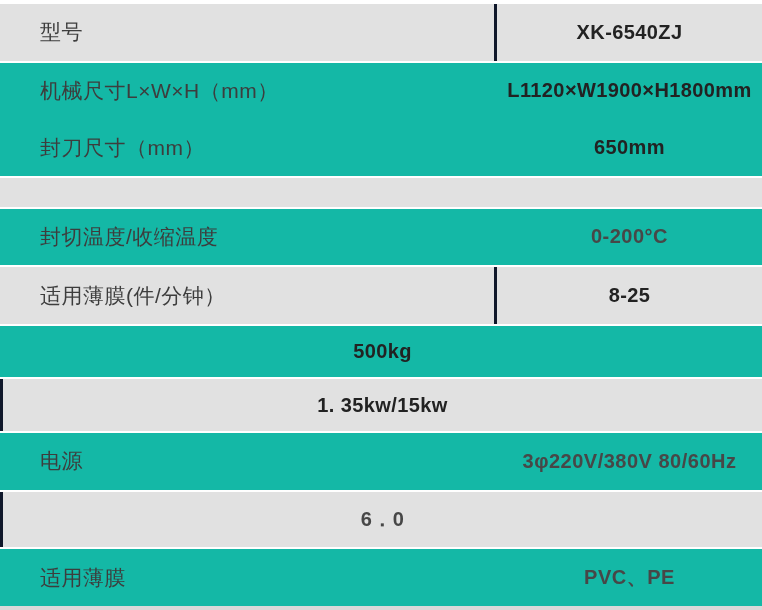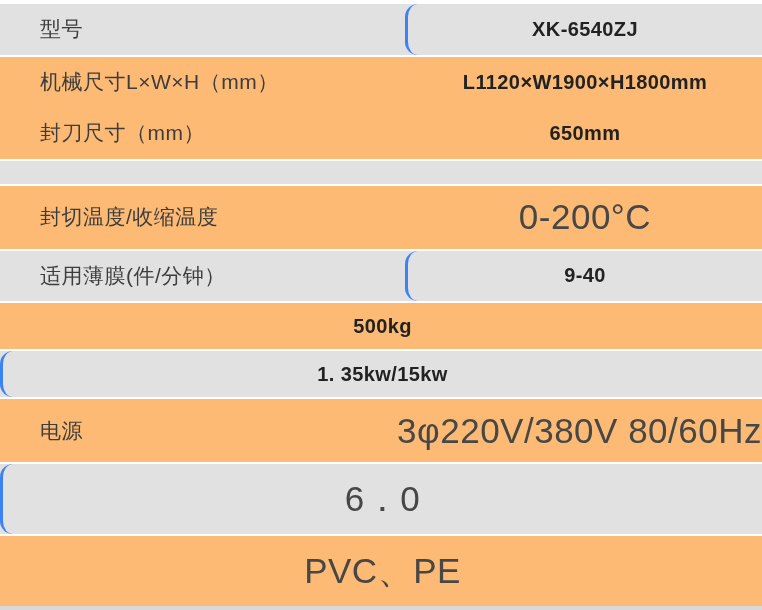--- a/index.html
+++ b/index.html
@@ -16,59 +16,58 @@
     padding-top: 2px;
     display: flex;
     flex-direction: column;
     background: #ffffff;
     overflow: hidden;
   }
   .row {
     display: flex;
     flex: 1 1 auto;
     box-sizing: border-box;
-    background: #fdba74;
+    background: #14b8a6;
   }
   .row.alt {
     background: #e1e1e1;
     border-top: 2px solid #ffffff;
     border-bottom: 2px solid #ffffff;
   }
   .cell {
     display: flex;
     align-items: center;
     box-sizing: border-box;
   }
   .label {
-    width: 405px;
+    width: 494px;
     padding-left: 40px;
     font-size: 21px;
     color: #3d3d3d;
     letter-spacing: 0.5px;
     white-space: nowrap;
   }
   .value {
     flex: 1;
     justify-content: center;
     border-left: 3px solid transparent;
     white-space: nowrap;
   }
   .row.alt .value {
-    border-left: 3px solid #3b82f6;
-    border-radius: 13px;
+    border-left: 3px solid #0f172a;
   }
   .v-bold {
     font-weight: 700;
     font-size: 20px;
     color: #222222;
     letter-spacing: 0.4px;
   }
   .v-light {
-    font-weight: 400;
-    font-size: 35px;
+    font-weight: 700;
+    font-size: 20px;
     color: #474747;
     letter-spacing: 0.5px;
   }
   .bottom-strip {
     flex: 0 0 auto;
     height: 4px;
     background: #d9d9d9;
   }
 </style>
 </head>
@@ -95,39 +94,40 @@
   <div class="row alt">
   </div>
 
   <div class="row">
     <div class="cell label">封切温度/收缩温度</div>
     <div class="cell value v-light">0-200°C</div>
   </div>
 
   <div class="row alt">
     <div class="cell label">适用薄膜(件/分钟）</div>
-    <div class="cell value v-bold">9-40</div>
+    <div class="cell value v-bold">8-25</div>
   </div>
 
   <div class="row">
     <div class="cell value v-bold">500kg</div>
   </div>
 
   <div class="row alt">
     <div class="cell value v-bold">1. 35kw/15kw</div>
   </div>
 
   <div class="row">
     <div class="cell label">电源</div>
     <div class="cell value v-light">3φ220V/380V 80/60Hz</div>
   </div>
 
   <div class="row alt">
     <div class="cell value v-light">6．0</div>
   </div>
 
   <div class="row">
+    <div class="cell label">适用薄膜</div>
     <div class="cell value v-light">PVC、PE</div>
   </div>
 
   <div class="bottom-strip"></div>
 
 </div>
 
 </body></html>

